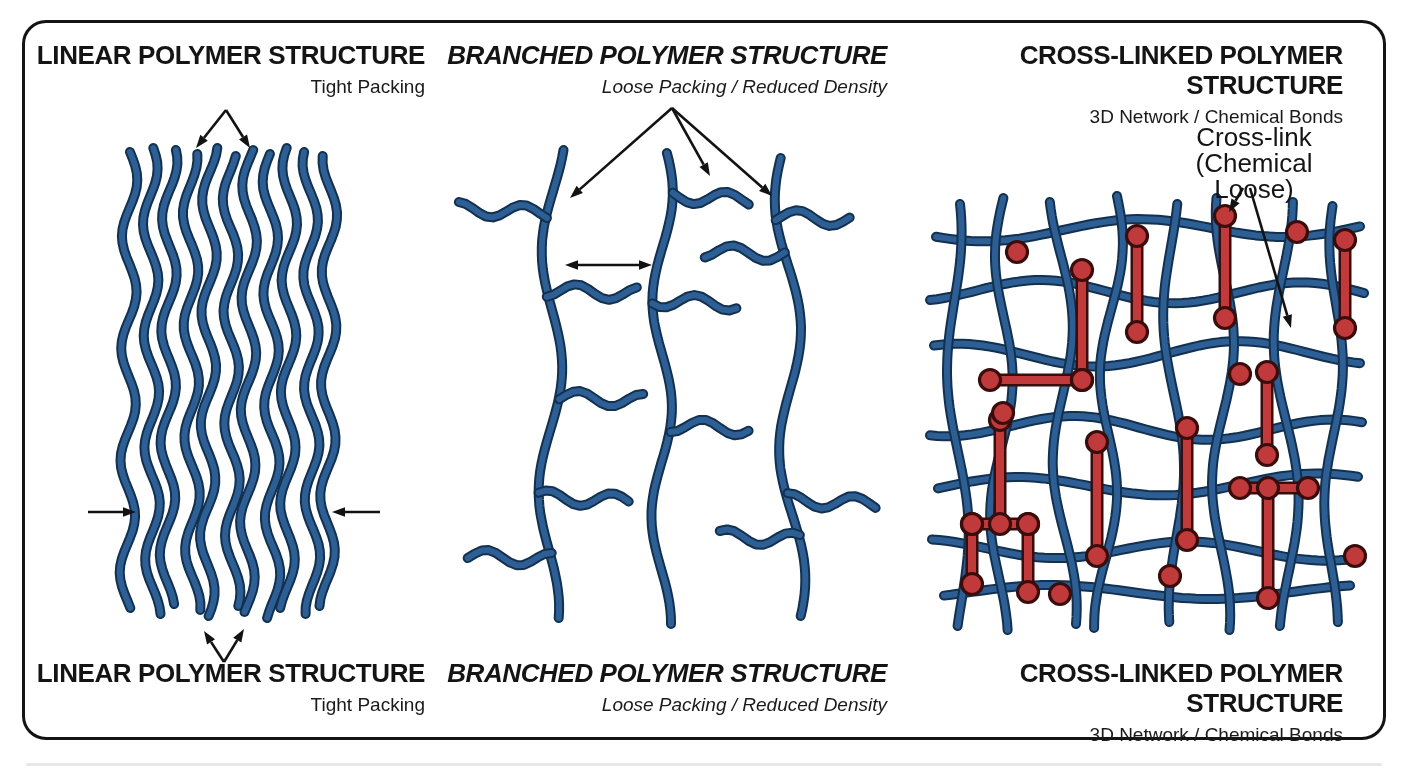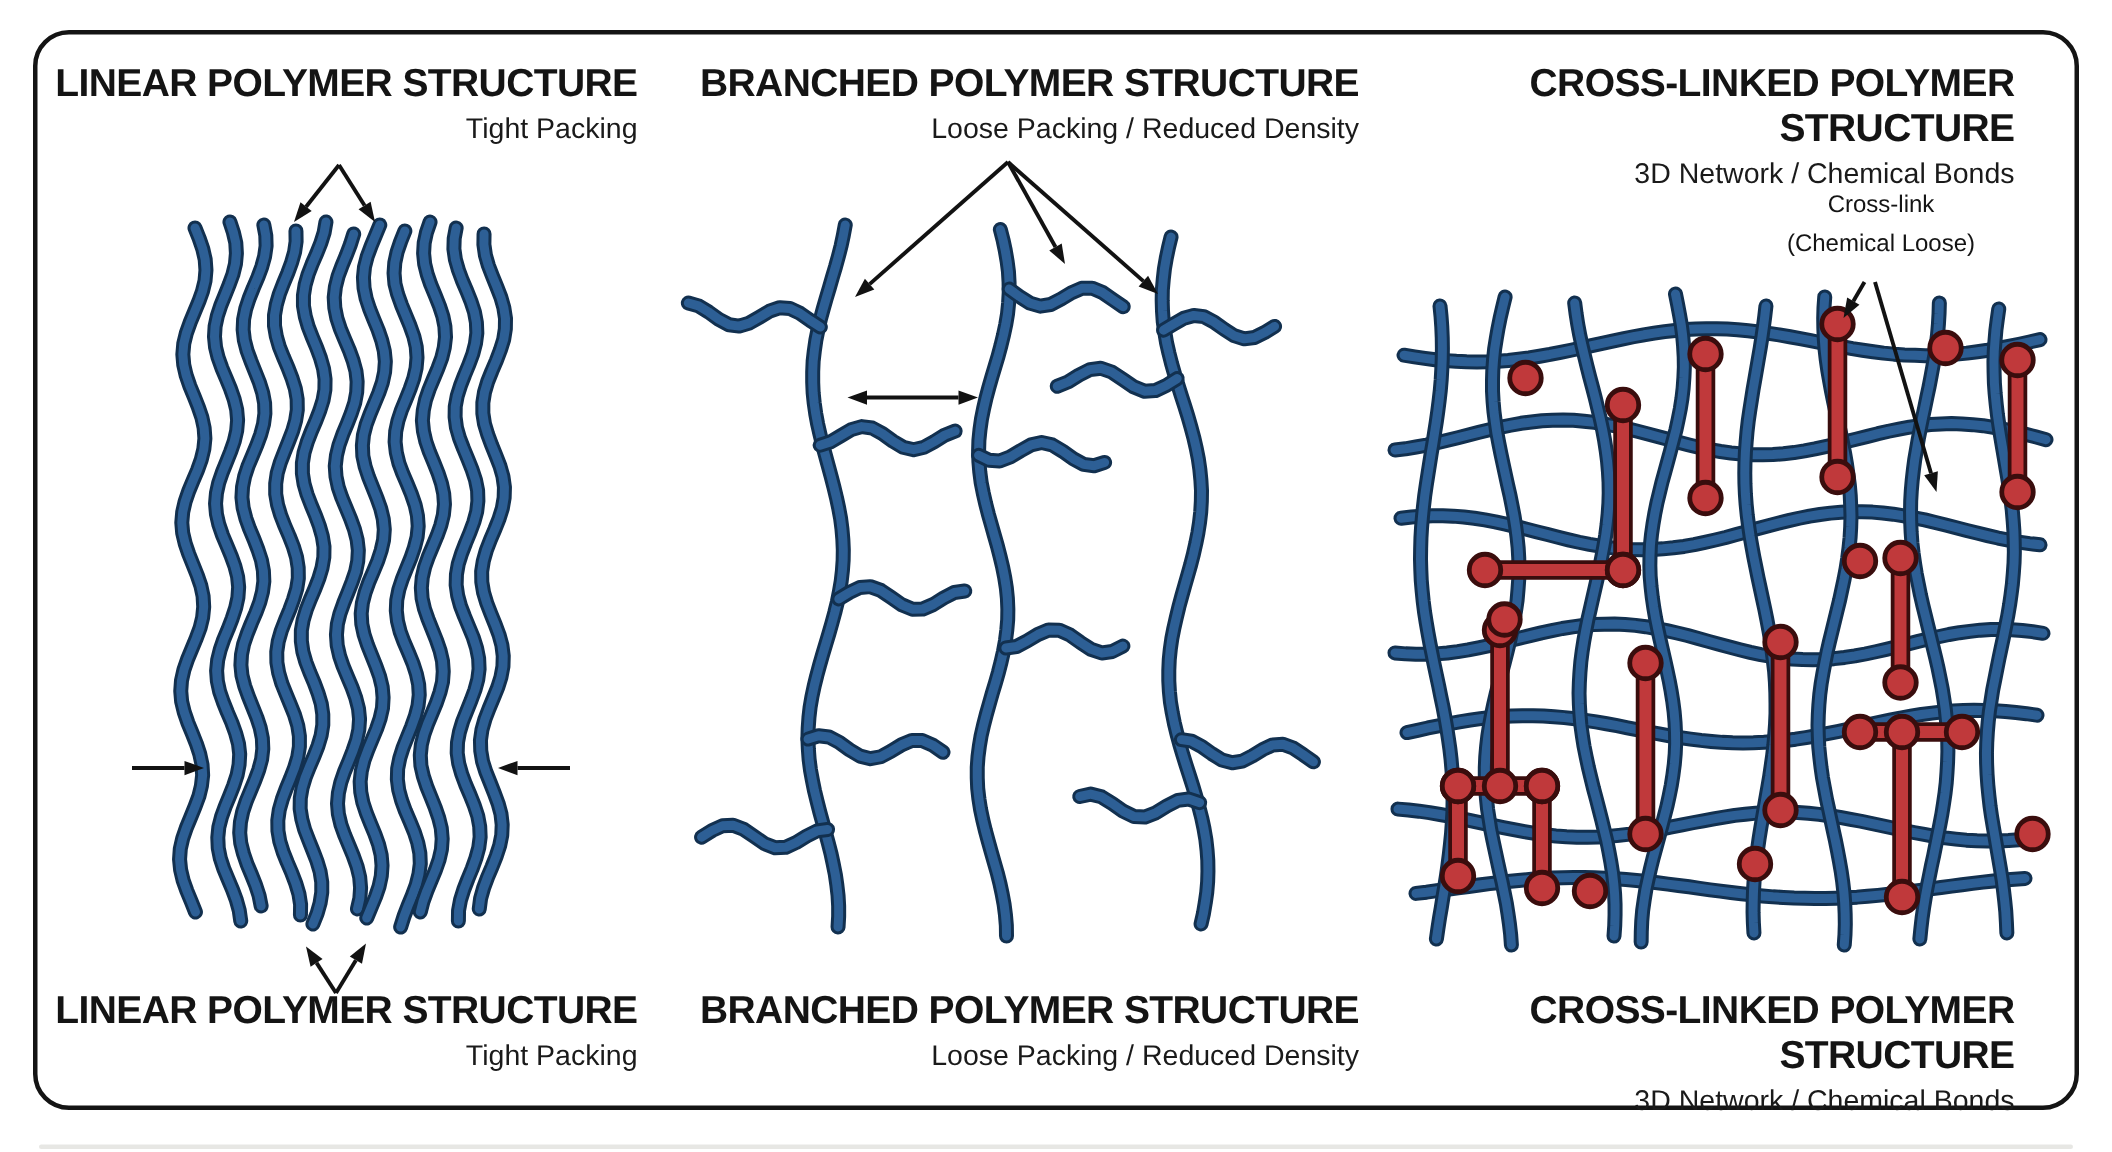--- a/index.html
+++ b/index.html
@@ -9,27 +9,27 @@
   }
   .frame{
     position:absolute;left:22px;top:20px;right:22px;bottom:28px;
     border:3.5px solid #141414;border-radius:24px;background:#fff;
   }
   svg#art{position:absolute;left:0;top:0;}
   .label-block{position:absolute;text-align:right;z-index:5;}
   .t1{font-size:26px;font-weight:700;letter-spacing:-0.4px;line-height:30px;color:#141414;}
   .t2{font-size:19px;line-height:27px;margin-top:3px;color:#1a1a1a;}
   .lb-left{left:30px;width:395px;}
-  .lb-mid{left:456px;width:450px;}
+  .lb-mid{left:437px;width:450px;font-style:italic;}
   .lb-right{left:861px;width:482px;}
   .lb-top{top:40px;}
   .lb-bottom{top:658px;}
   .anno{
     position:absolute;left:1158px;top:124px;width:192px;text-align:center;
-    font-size:16px;line-height:26px;color:#141414;z-index:5;
+    font-size:26px;line-height:26px;color:#141414;z-index:5;
   }
   .photo-edge{
     position:absolute;left:26px;right:26px;bottom:2px;height:3px;
     background:#c9c9c3;opacity:.45;border-radius:2px;
   }
 </style>
 </head>
 <body>
 
 <div class="canvas">

